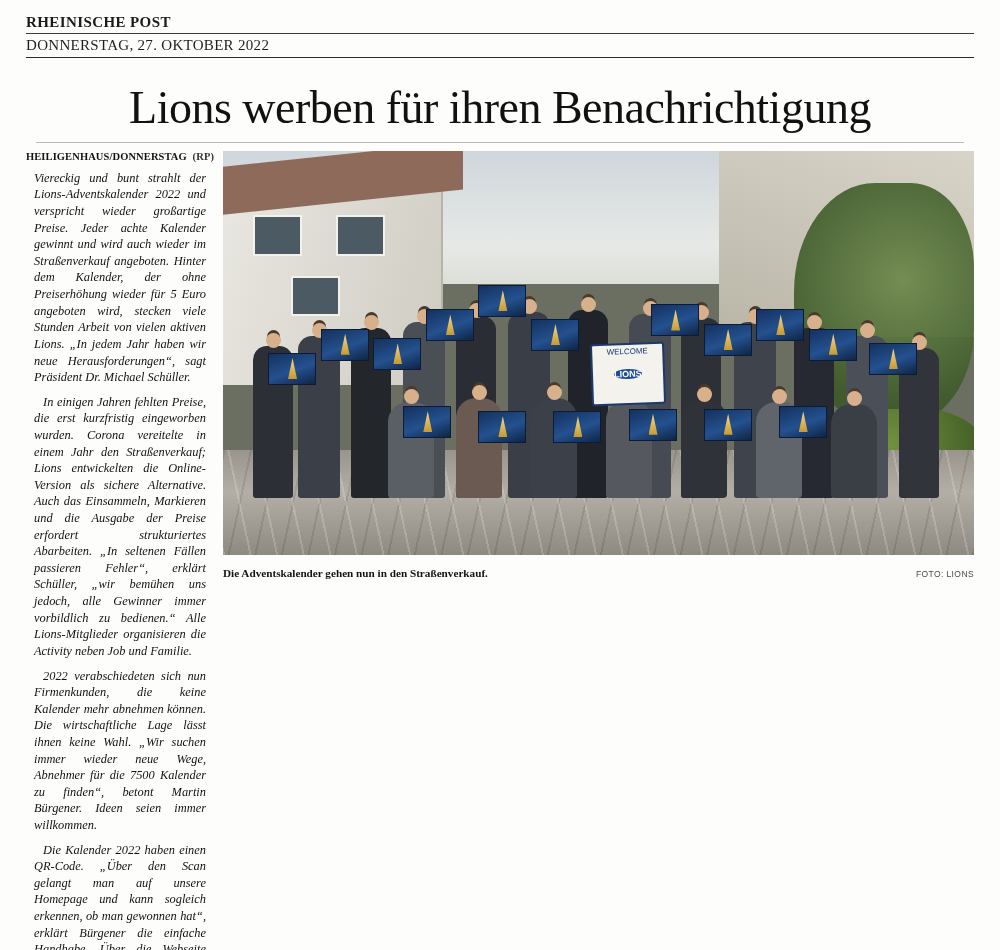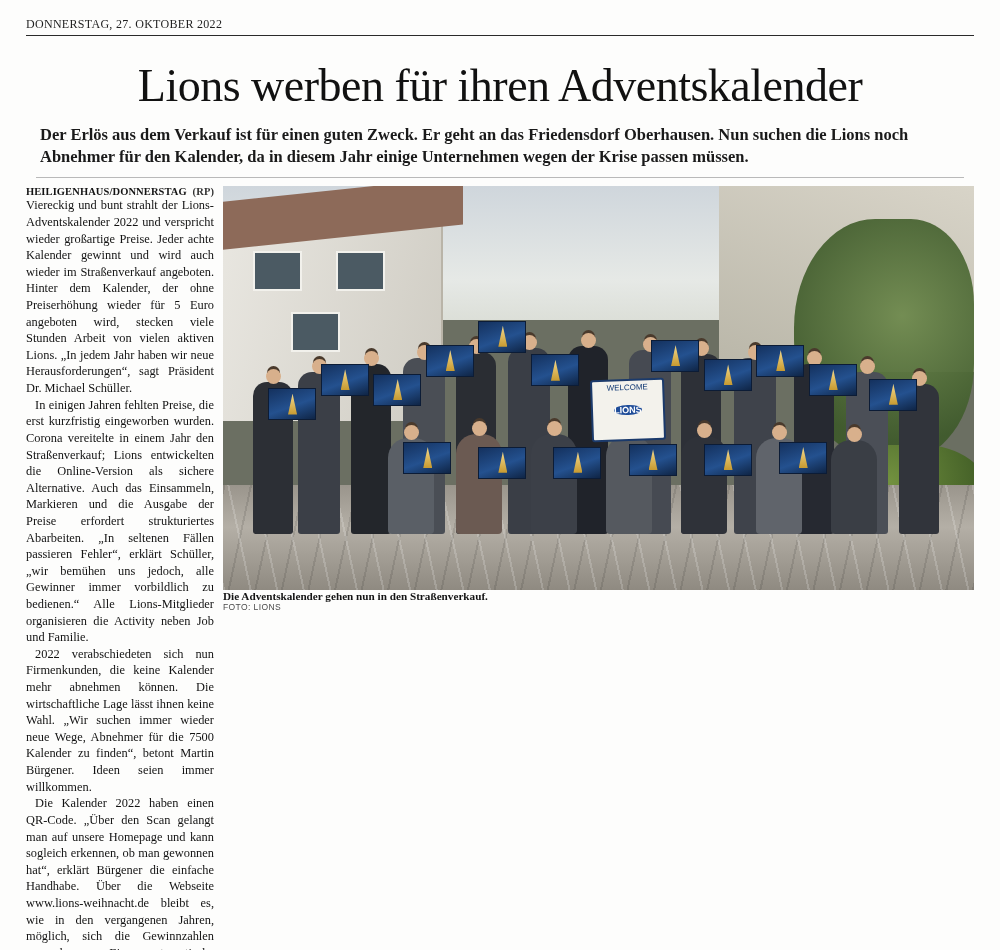--- a/index.html
+++ b/index.html
@@ -32,21 +32,21 @@
     font-family: "Liberation Serif", serif;
     font-weight: bold;
     font-size: 15px;
     letter-spacing: 0.4px;
     color: #1a1a1a;
     padding-bottom: 2px;
     border-bottom: 1px solid #3a3a3a;
     display: block;
   }
   .paper-date {
-    font-size: 12px;
+    font-size: 15px;
     letter-spacing: 0.3px;
     color: #1f1f1f;
     padding-top: 3px;
     display: block;
   }
 
   
   .headline-wrap {
     margin-top: 26px;
     padding: 0 10px;
@@ -101,22 +101,23 @@
   }
   .lead-text {
     font-size: 12.4px;
     line-height: 1.34;
     text-align: justify;
     hyphens: auto;
     margin: 0;
     color: #121212;
   }
   .lead-text p {
-    margin: 0;
+    margin: 8px;
     text-indent: 9px;
+    font-style: italic;
   }
   .lead-text p.first {
     text-indent: 0;
   }
 
   
   .photo {
     position: relative;
     width: 100%;
     height: 404px;
@@ -243,47 +244,46 @@
     background: #1f4d99;
     color: #fff;
     font-weight: bold;
     font-size: 9px;
     line-height: 34px;
   }
   .caption-row {
     display: flex;
     justify-content: space-between;
     align-items: baseline;
-    padding-top: 0;
-    flex-direction: column;
+    padding-top: 12px;
   }
   .caption {
     font-size: 11.2px;
     font-weight: bold;
     color: #141414;
   }
   .photo-credit {
     font-size: 8.5px;
     letter-spacing: .4px;
     color: #4a4a4a;
     font-family: "Liberation Sans", sans-serif;
   }
 </style>
 </head>
 <body>
 
 <div class="page">
 
   <div class="masthead">
+    <span class="paper-name">RHEINISCHE POST</span>
     <span class="paper-date">DONNERSTAG, 27. OKTOBER 2022</span>
   </div>
 
   <div class="headline-wrap">
-    <h1 class="headline">Lions werben für ihren Adventskalender</h1>
-    <p class="subhead">Der Erlös aus dem Verkauf ist für einen guten Zweck. Er geht an das Friedensdorf Oberhausen. Nun suchen die Lions noch Abnehmer für den Kalender, da in diesem Jahr einige Unternehmen wegen der Krise passen müssen.</p>
+    <h1 class="headline">Lions werben für ihren Benachrichtigung</h1>
     <div class="rule-under-sub"></div>
   </div>
 
   <div class="body-grid">
 
     <div class="col-lead">
       <div class="lead-kicker">
         <span class="rp">(RP)</span>
         <span>HEILIGENHAUS/DONNERSTAG</span>
       </div>

